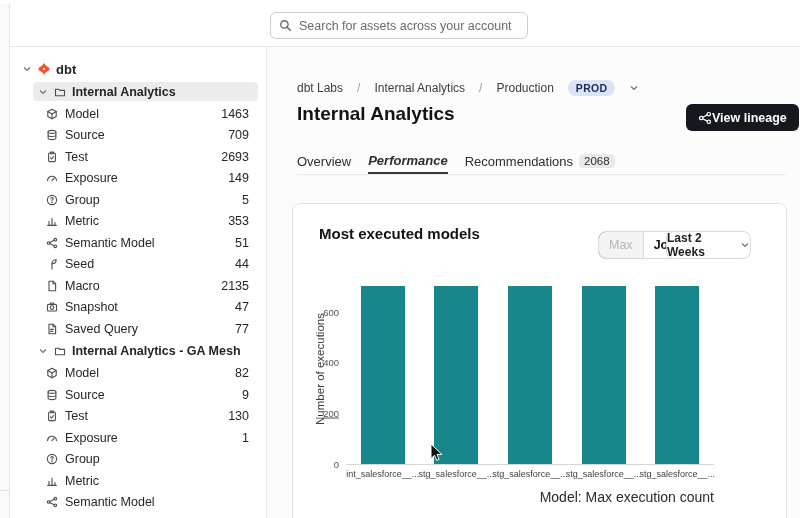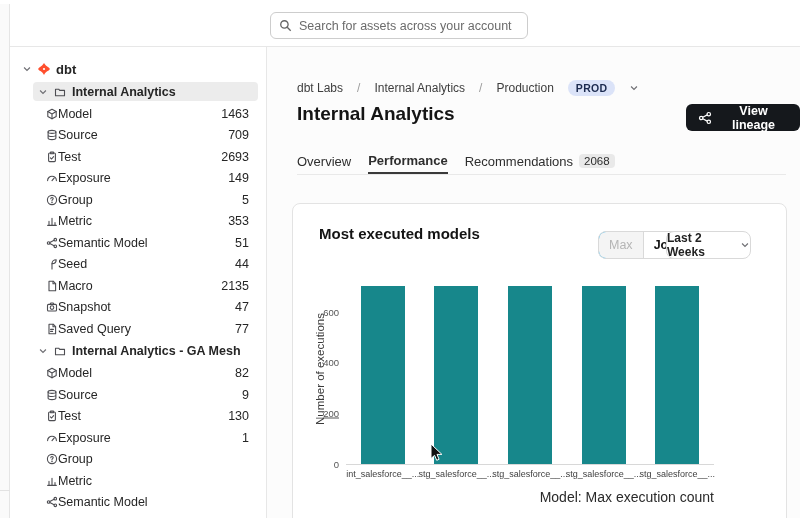--- a/index.html
+++ b/index.html
@@ -22,38 +22,38 @@
 
   
   #sidebar { left:10px; top:47px; width:257px; height:471px; background:#fff; border-right:1px solid #e7e7e7;
     padding-top:12px; overflow:hidden; }
   .tree-row { display:flex; align-items:center; font-size:12.5px; color:#262626; }
   #root-row { height:20px; padding-left:12px; gap:6px; margin-bottom:3px; cursor:pointer; }
   #root-row .root-label { font-weight:bold; font-size:13px; }
   .folder-row { height:19px; margin:2px 8px 2px 23px; padding-left:5px; gap:6px; border-radius:4px;
     font-weight:600; font-size:12.5px; cursor:pointer; }
   .folder-row.selected { background:#ececec; }
-  .item-row { height:21.5px; padding:0 17px 0 36px; cursor:pointer; }
+  .item-row { height:21.5px; padding:0 17px 0 36px; gap:7px; cursor:pointer; }
   .item-row .count { margin-left:auto; color:#262626; }
   .icon { display:inline-flex; align-items:center; justify-content:center; color:#4d4d52; flex:none; }
   .chev { color:#6f6f74; }
 
   
   #main { left:267px; top:47px; width:533px; height:471px; background:#fcfcfc; }
   #breadcrumb { left:30px; top:33px; display:flex; align-items:center; gap:14px; font-size:12px; color:#3d3d3d; }
   .crumb-sep { color:#9d9d9d; }
   #env-badge { background:#dbe3f8; color:#1b2a4e; font-size:10.5px; font-weight:bold; letter-spacing:.3px;
     padding:2px 8px; border-radius:10px; }
   #page-title { left:30px; top:56px; font-size:19px; font-weight:600; color:#141414; }
   #view-lineage-btn { left:419px; top:57px; height:27px; background:#15181c; color:#fff; border:none;
-    border-radius:6px; font-size:12.5px; font-weight:600; display:flex; align-items:center; gap:7px;
+    border-radius:6px; font-size:12.5px; font-weight:600; display:flex; align-items:center; 
     padding:0 12px; cursor:pointer; font-family:inherit; }
   #tabs { left:30px; top:106px; display:flex; gap:17px; height:21px; }
   .tab { font-size:13px; color:#2e2e2e; display:flex; align-items:center; gap:6px; padding-bottom:5px; cursor:pointer; }
-  .tab.active { font-weight:bold; border-bottom:2px solid #3a3a3a; }
+  .tab.active { font-weight:bold; border-bottom:2px solid #3a3a3a;font-style:italic; }
   .tab-badge { background:#e9e9e9; border-radius:4px; font-size:11.5px; padding:1px 5px; color:#2e2e2e; }
   #tabs-underline { left:30px; top:127px; width:489px; height:1px; background:#e9e9e9; }
 
   
   #card { left:25px; top:156px; width:495px; height:345px; background:#fff; border:1px solid #e3e3e3;
     border-radius:8px; }
   #card-title { left:26px; top:21px; font-size:15px; font-weight:700; color:#141414; }
   #seg-control { left:305px; top:27px; height:28px; display:flex; border:1px solid #d9d9d9; border-radius:8px;
     overflow:hidden; background:#0ea5e9; }
   .seg { font-size:12.5px; display:flex; align-items:center; padding:0 10px; cursor:pointer; }

